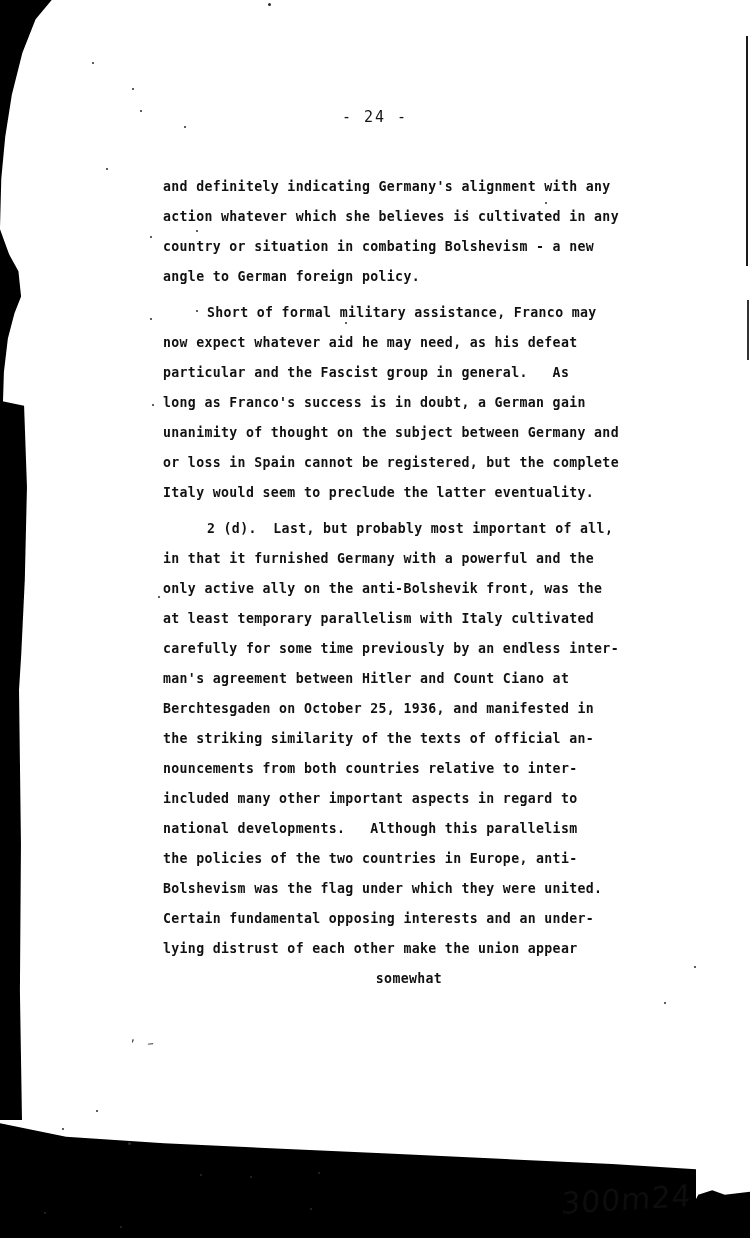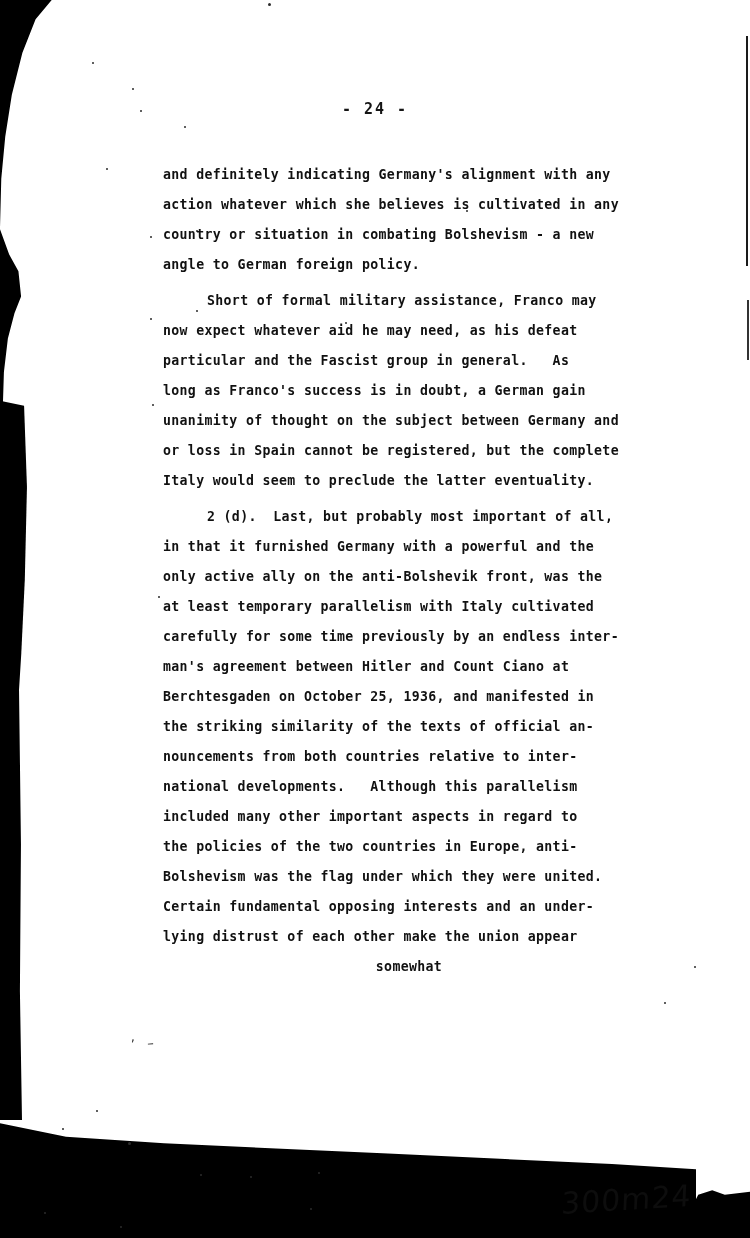--- a/index.html
+++ b/index.html
@@ -107,33 +107,33 @@
   .speck {
     position: absolute;
     background: #2b2b2b;
     border-radius: 50%;
     pointer-events: none;
   }
 
   
   #page-number {
     position: absolute;
-    top: 100px;
+    top: 108px;
     left: 0;
     width: 750px;
     text-align: center;
     font-size: 15px;
-    font-weight: bold;
+    font-weight: normal;
     letter-spacing: 2px;
     color: #141414;
   }
 
   #typescript {
     position: absolute;
-    top: 160px;
+    top: 172px;
     left: 163px;
     width: 500px;
     color: #151515;
   }
 
   .para {
     margin: 0 0 6px 0;
   }
 
   .tline {
@@ -256,22 +256,22 @@
     <div class="para">
       <span class="tline indent">2 (d).  Last, but probably most important of all,</span>
       <span class="tline">in that it furnished Germany with a powerful and the</span>
       <span class="tline">only active ally on the anti-Bolshevik front, was the</span>
       <span class="tline">at least temporary parallelism with Italy cultivated</span>
       <span class="tline">carefully for some time previously by an endless inter-</span>
       <span class="tline">man's agreement between Hitler and Count Ciano at</span>
       <span class="tline">Berchtesgaden on October 25, 1936, and manifested in</span>
       <span class="tline">the striking similarity of the texts of official an-</span>
       <span class="tline">nouncements from both countries relative to inter-</span>
+      <span class="tline">included many other important aspects in regard to</span>
       <span class="tline">national developments.   Although this parallelism</span>
-      <span class="tline">included many other important aspects in regard to</span>
       <span class="tline">the policies of the two countries in Europe, anti-</span>
       <span class="tline">Bolshevism was the flag under which they were united.</span>
       <span class="tline">Certain fundamental opposing interests and an under-</span>
       <span class="tline">lying distrust of each other make the union appear</span>
       <span class="tline trailing">somewhat</span>
     </div>
 
   </div>
 
   <div id="pencil-mark">’ –</div>

